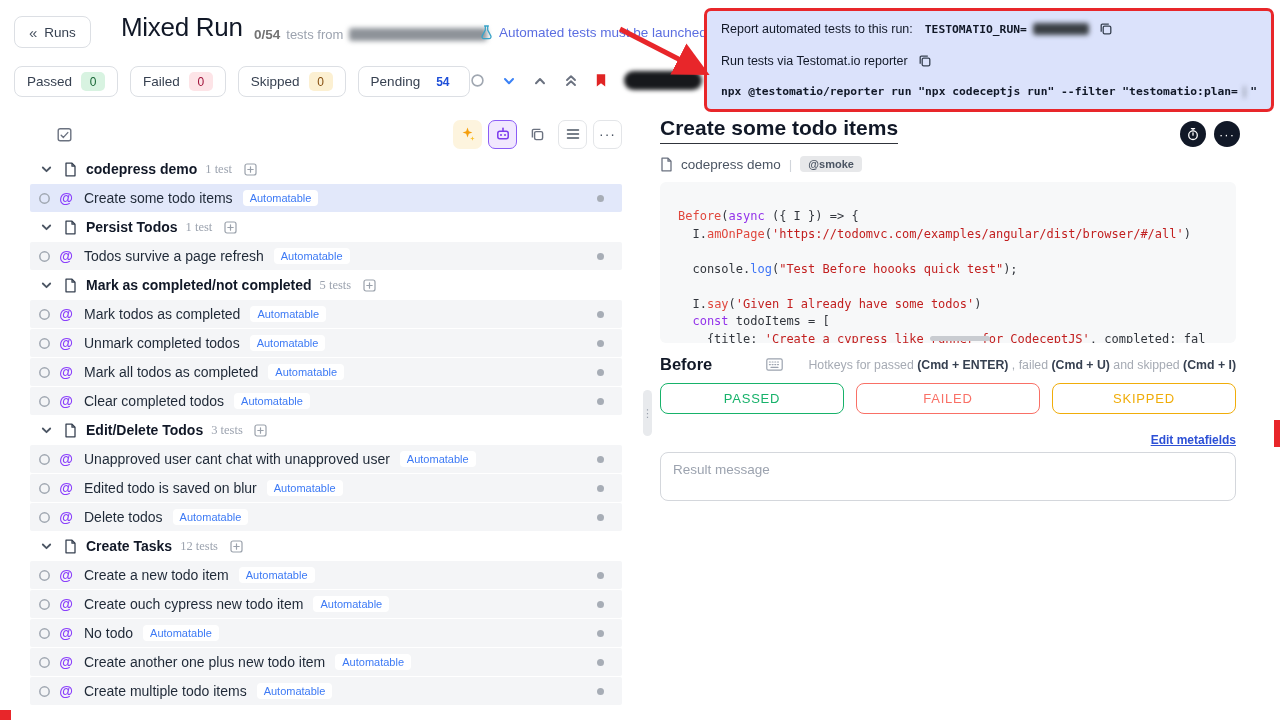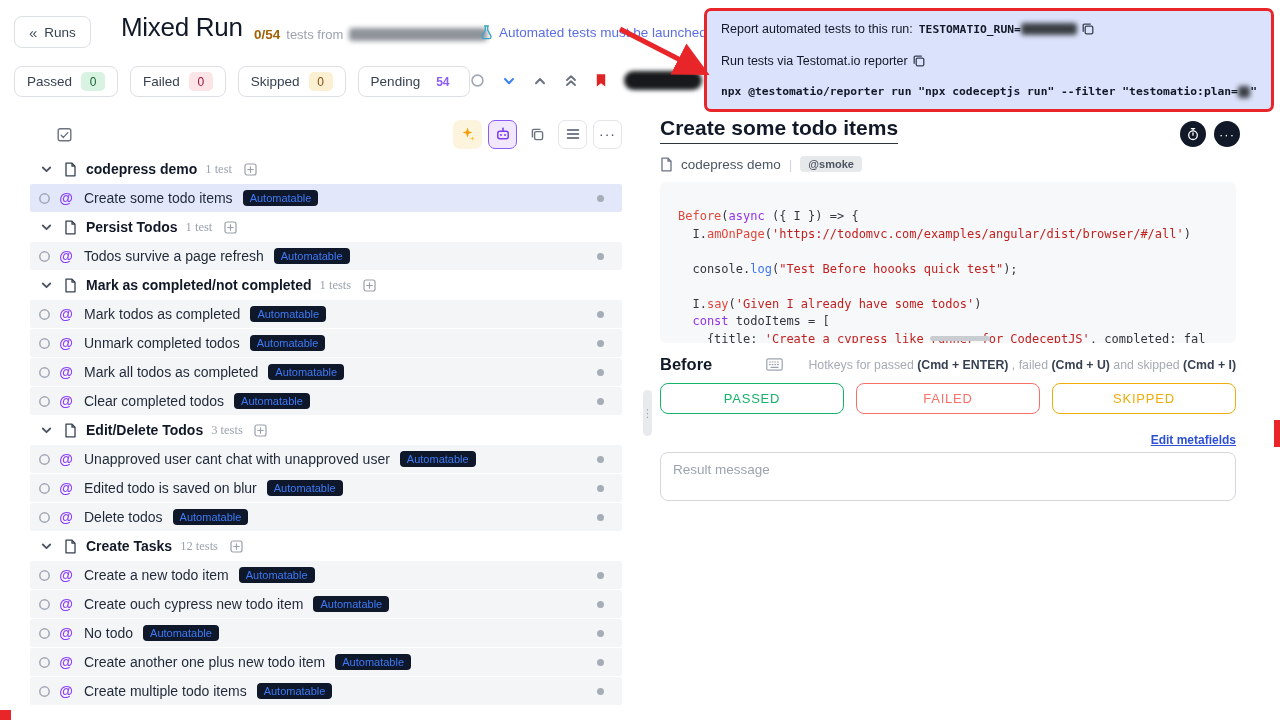--- a/index.html
+++ b/index.html
@@ -7,44 +7,44 @@
   body{position:relative;overflow:hidden;background:#fff;font-family:"Liberation Sans",sans-serif;color:#1f2430;}
   .abs{position:absolute;}
   button{font-family:inherit;background:none;border:none;cursor:pointer;}
 
   
   .runs-btn{left:14px;top:16px;height:32px;padding:0 14px;border:1px solid #dcdfe4;border-radius:8px;background:#fff;
     font-size:13.5px;color:#374151;display:flex;align-items:center;gap:7px;}
   .runs-chevs{font-size:15px;color:#4b5563;line-height:1;}
   .page-title{left:121px;top:12px;font-size:26px;font-weight:400;letter-spacing:-0.3px;color:#111827;}
   .subtitle{left:254px;top:27px;font-size:13px;color:#9ca3af;display:flex;align-items:center;gap:6px;white-space:nowrap;}
-  .subtitle b{color:#a16207;font-size:13.5px;}
+  .subtitle b{color:#737373;font-size:13.5px;}
   .launch-link{left:480px;top:25px;display:flex;gap:6px;align-items:center;font-size:13.5px;color:#5b6ee1;white-space:nowrap;}
 
   .redact{display:inline-block;border-radius:3px;filter:blur(2.5px);vertical-align:middle;}
   .redact-proj{width:138px;height:13px;background:#8e9399;}
   .redact-run{width:56px;height:12px;background:#3a3f44;}
   .redact-plan{width:64px;height:12px;background:#3a3f44;}
   .redact-pill{left:624px;top:71px;width:78px;height:19px;background:#17191c;border-radius:10px;filter:blur(2px);}
 
   
   .callout{left:704px;top:8px;width:570px;height:104px;background:#dbe2fb;border:3px solid #e8262a;border-radius:7px;
     padding:11px 14px;display:flex;flex-direction:column;justify-content:space-between;font-size:12.5px;color:#111827;z-index:30;}
-  .co-line{display:flex;align-items:center;white-space:nowrap;}
+  .co-line{display:flex;align-items:center;gap:6px;white-space:nowrap;}
   .mono{font-family:"DejaVu Sans Mono",monospace;font-size:11.3px;font-weight:700;}
   .copy-btn{display:inline-flex;align-items:center;margin-left:4px;}
 
   
   .filter-row{left:14px;top:66px;display:flex;gap:12px;}
   .filter-btn{height:31px;padding:0 12px;border:1px solid #dcdfe4;border-radius:8px;background:#fff;display:flex;align-items:center;gap:9px;font-size:13.5px;color:#374151;}
   .fc{min-width:24px;height:19px;padding:0 7px;border-radius:5px;font-size:12px;display:flex;align-items:center;justify-content:center;}
   .fc-green{background:#d8f3e1;color:#166534;}
   .fc-red{background:#fde4e7;color:#9f1239;}
   .fc-yellow{background:#fcf0d2;color:#854d0e;}
-  .fc-gray{background:transparent;color:#8b5cf6;font-weight:bold;}
+  .fc-gray{background:transparent;color:#1d4ed8;font-weight:bold;}
   .tb-icons{left:470px;top:73px;display:flex;gap:17px;align-items:center;}
   .tb-icons span{display:inline-flex;align-items:center;}
 
   
   .list-header{left:30px;top:116px;width:592px;height:36px;display:flex;align-items:center;}
   .lh-icon{margin-left:26px;display:inline-flex;}
   .lh-title{margin-left:16px;font-size:14px;color:#1f2937;}
   .lh-spacer{flex:1;}
   .lh-btn{width:29px;height:29px;border-radius:7px;display:flex;align-items:center;justify-content:center;margin-left:6px;}
   .lh-sparkle{background:#fdf4de;}
@@ -60,21 +60,21 @@
   .test-row.selected{background:#e2e8fa;}
   .ticon{display:inline-flex;align-items:center;justify-content:center;width:16px;flex:none;}
   .g-chev{margin-left:8px;}
   .g-doc{margin-left:8px;}
   .glabel{margin-left:8px;font-weight:bold;color:#111827;white-space:nowrap;}
   .gcount{margin-left:8px;font-size:12.5px;color:#9ca3af;white-space:nowrap;font-family:Liberation Serif, serif;}
   .g-plus{margin-left:10px;}
   .t-circle{margin-left:6px;}
   .at-icon{margin-left:6px;width:16px;text-align:center;font-weight:bold;color:#8a3ffc;font-size:14px;flex:none;}
   .tlabel{margin-left:10px;color:#1f2937;white-space:nowrap;}
-  .abadge{margin-left:10px;background:#0f172a;color:#3d7af5;font-size:11px;padding:2px 7px;border-radius:4px;white-space:nowrap;}
+  .abadge{margin-left:10px;background:#ffffff;color:#3d7af5;font-size:11px;padding:2px 7px;border-radius:4px;white-space:nowrap;}
   .spacer{flex:1;}
   .dot{width:7px;height:7px;border-radius:50%;background:#a7adb6;margin-right:18px;flex:none;}
 
   .resize-handle{left:643px;top:390px;width:9px;height:46px;border-radius:5px;background:#e8eaed;color:#9ca3af;
     display:flex;align-items:center;justify-content:center;font-size:11px;}
 
   
   .detail-title{left:660px;top:116px;font-size:21px;font-weight:bold;color:#111827;border-bottom:1.5px solid #30343b;padding-bottom:3px;}
   .action-btn{width:26px;height:26px;border-radius:50%;background:#111827;display:flex;align-items:center;justify-content:center;color:#fff;}
   .timer-btn{left:1180px;top:121px;}
@@ -338,21 +338,21 @@
           <polyline points="2.8,4.5 6.5,8.2 10.2,4.5" fill="none" stroke="#4b5563" stroke-width="1.8" stroke-linecap="round" stroke-linejoin="round"></polyline>
         </svg>
       </span>
       <span class="ticon g-doc">
         <svg width="13" height="15" viewBox="0 0 13 15">
           <path d="M2 1.2h6l3 3v9.6H2z" fill="none" stroke="#374151" stroke-width="1.3" stroke-linejoin="round"></path>
           <path d="M8 1.2v3h3" fill="none" stroke="#374151" stroke-width="1.3" stroke-linejoin="round"></path>
         </svg>
       </span>
       <span class="glabel">Mark as completed/not completed</span>
-      <span class="gcount">1 tests</span>
+      <span class="gcount">5 tests</span>
       <span class="ticon g-plus">
         <svg width="13" height="13" viewBox="0 0 13 13">
           <rect x="1" y="1" width="11" height="11" rx="2" fill="none" stroke="#9aa1ab" stroke-width="1.2"></rect>
           <path d="M6.5 3.8v5.4M3.8 6.5h5.4" stroke="#9aa1ab" stroke-width="1.2" stroke-linecap="round"></path>
         </svg>
       </span>
     </div>
     <div class="row test-row">
       <span class="ticon t-circle">
         <svg width="13" height="13" viewBox="0 0 13 13">

